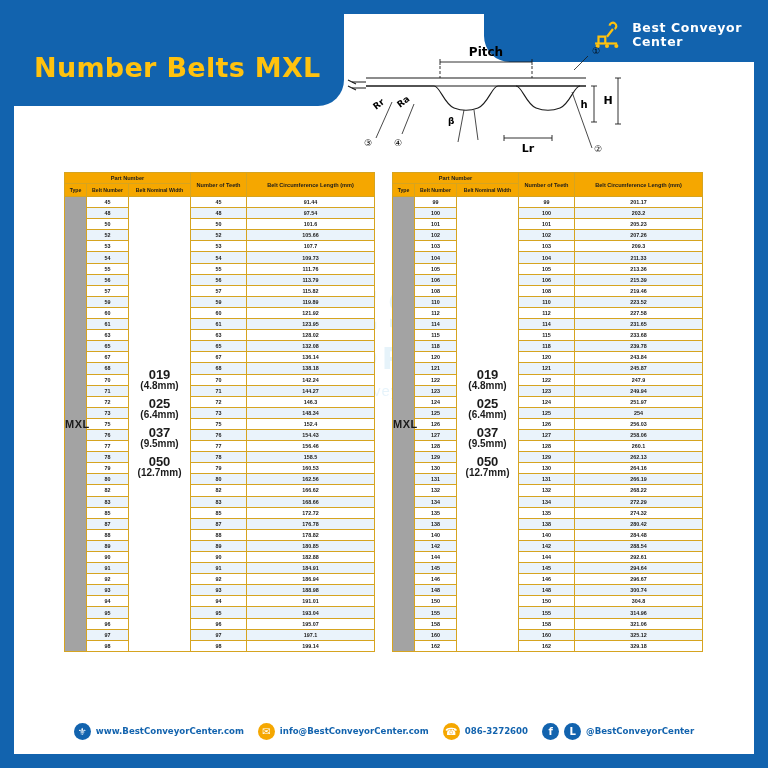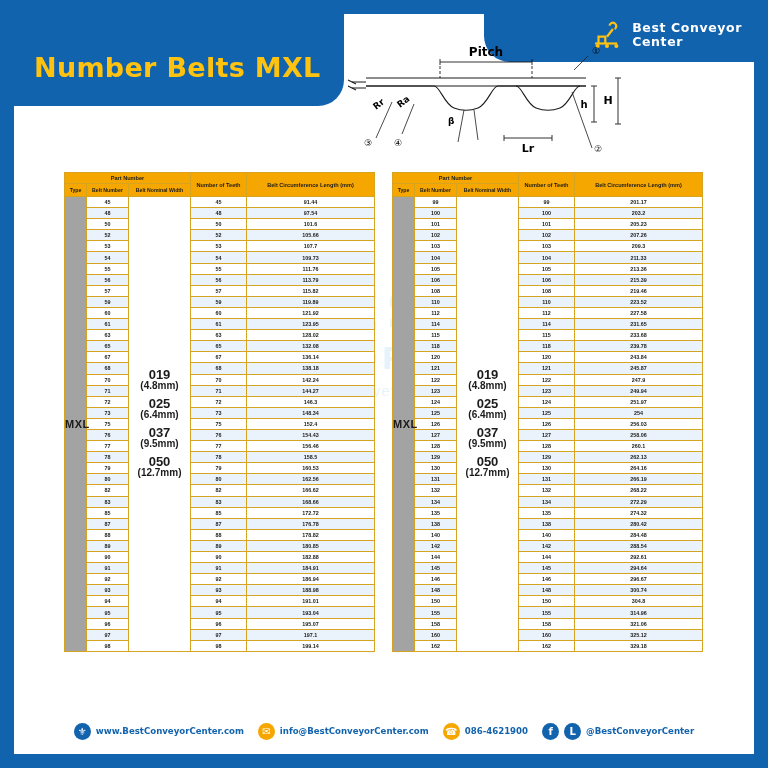--- a/index.html
+++ b/index.html
@@ -760,21 +760,21 @@
     <div class="fitem">
       <div class="circle-icon ic-globe">⚜</div>
       <div class="ftext">www.BestConveyorCenter.com</div>
     </div>
     <div class="fitem">
       <div class="circle-icon ic-mail">✉</div>
       <div class="ftext">info@BestConveyorCenter.com</div>
     </div>
     <div class="fitem">
       <div class="circle-icon ic-phone">☎</div>
-      <div class="ftext">086-4621900</div>
+      <div class="ftext">086-3272600</div>
     </div>
     <div class="fitem">
       <div class="circle-icon ic-fb">f</div>
       <div class="circle-icon ic-line">L</div>
       <div class="ftext">@BestConveyorCenter</div>
     </div>
   </div>
 
 </div>
 

